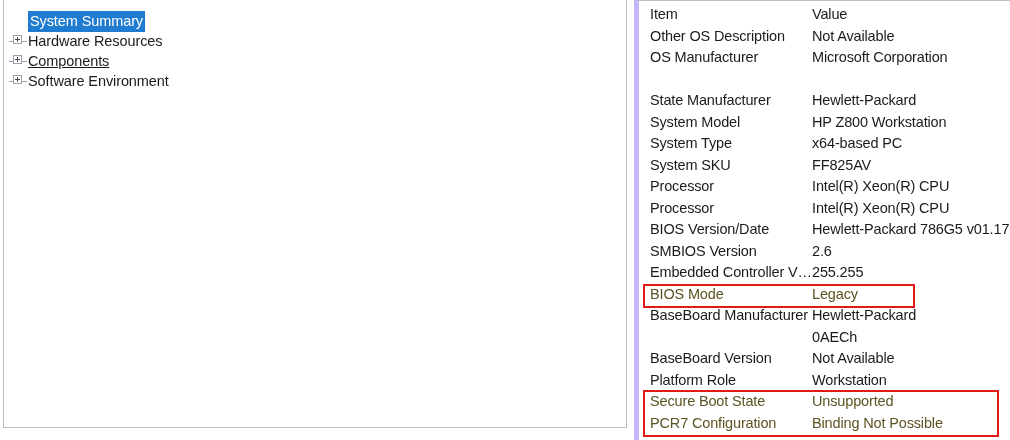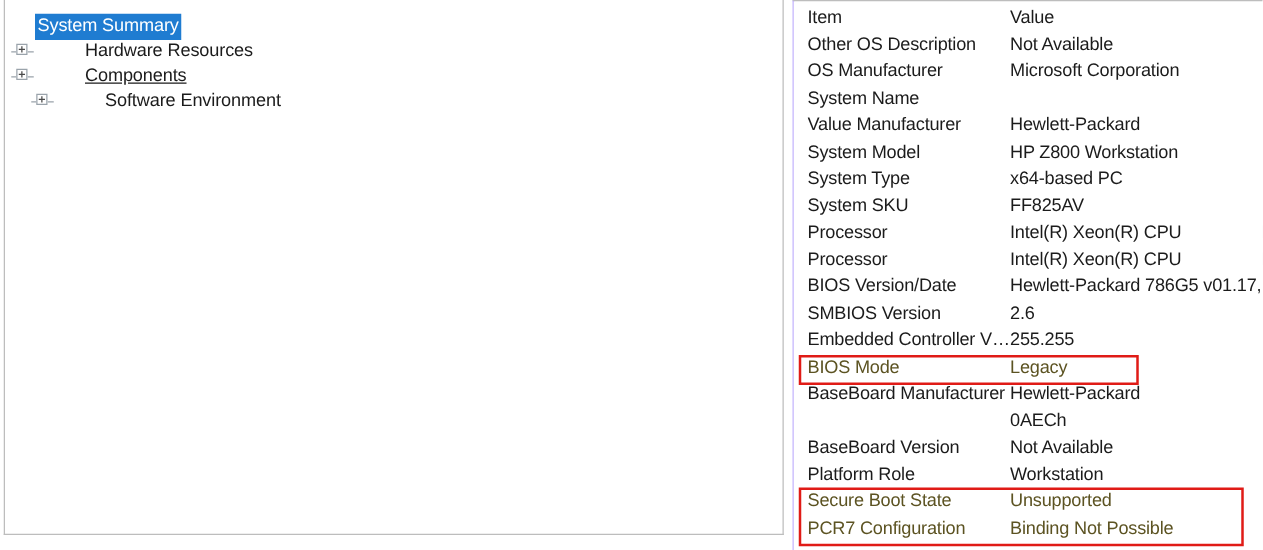--- a/index.html
+++ b/index.html
@@ -38,21 +38,20 @@
     font-size: 14.5px;
     white-space: nowrap;
     display: flex;
     align-items: center;
   }
   .tree-row.root {
     padding-left: 5px;
   }
   .tree-row.child {
     padding-left: 5px;
-    gap: 40px;
   }
   .tree-label {
     font-size: 14.5px;
     letter-spacing: -0.1px;
   }
   .tree-label.selected {
     background: #1f7cd1;
     color: #ffffff;
     padding: 0 2px 1px 2px;
   }
@@ -110,21 +109,21 @@
   }
 
   
   #detail-pane {
     position: absolute;
     left: 634px;
     top: 0px;
     width: 376px;
     height: 440px;
     background: #ffffff;
-    border-left: 1px solid #c4b5fd;
+    border-left: 5px solid #c4b5fd;
     border-top: 1px solid #bdbdbd;
     box-sizing: border-box;
     overflow: hidden;
   }
   #detail-inner {
     position: absolute;
     left: 0;
     top: 0;
     width: 900px;  
     height: 440px;
@@ -199,21 +198,21 @@
       <span class="tree-label">Hardware Resources</span>
     </div>
     <div class="tree-row child" style="top: 42px; position: absolute; left: 0px; text-decoration: underline;">
       <span class="expander">
         <span class="lline"></span>
         <span class="hline"></span>
         <span class="box"></span>
       </span>
       <span class="tree-label">Components</span>
     </div>
-    <div class="tree-row child" style="top: 62px; position: absolute; left: 16px;">
+    <div class="tree-row child" style="top: 62px; position: absolute; left: 0px;">
       <span class="expander">
         <span class="lline"></span>
         <span class="hline"></span>
         <span class="box"></span>
       </span>
       <span class="tree-label">Software Environment</span>
     </div>
   </div>
 
 <div id="detail-pane">
@@ -224,24 +223,23 @@
       </div>
       <div class="detail-row" style="top: 25.5px;">
         <div class="cell-item">Other OS Description</div>
         <div class="cell-value"><span>Not Available</span></div>
       </div>
       <div class="detail-row" style="top: 47px;">
         <div class="cell-item">OS Manufacturer</div>
         <div class="cell-value"><span>Microsoft Corporation</span></div>
       </div>
       <div class="detail-row" style="top: 68.5px;">
-        <div class="cell-item">System Name</div>
       </div>
       <div class="detail-row" style="top: 90px;">
-        <div class="cell-item">Value Manufacturer</div>
+        <div class="cell-item">State Manufacturer</div>
         <div class="cell-value"><span>Hewlett-Packard</span></div>
       </div>
       <div class="detail-row" style="top: 111.5px;">
         <div class="cell-item">System Model</div>
         <div class="cell-value"><span>HP Z800 Workstation</span></div>
       </div>
       <div class="detail-row" style="top: 133px;">
         <div class="cell-item">System Type</div>
         <div class="cell-value"><span>x64-based PC</span></div>
       </div>

